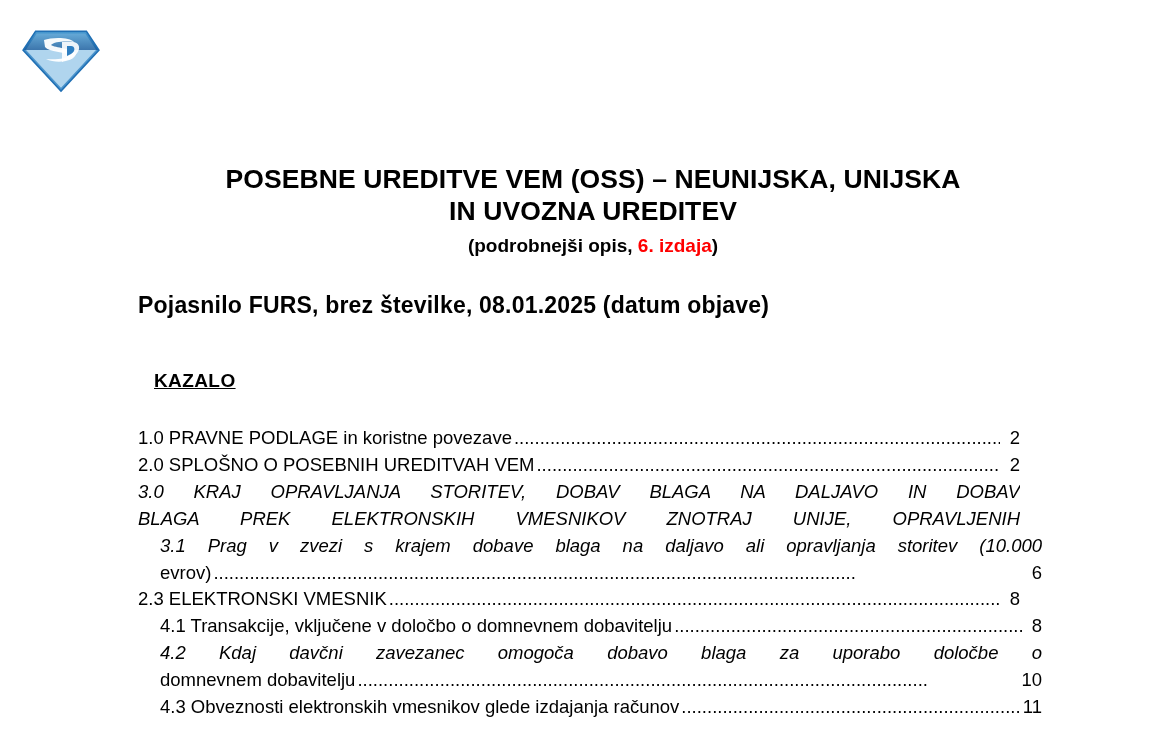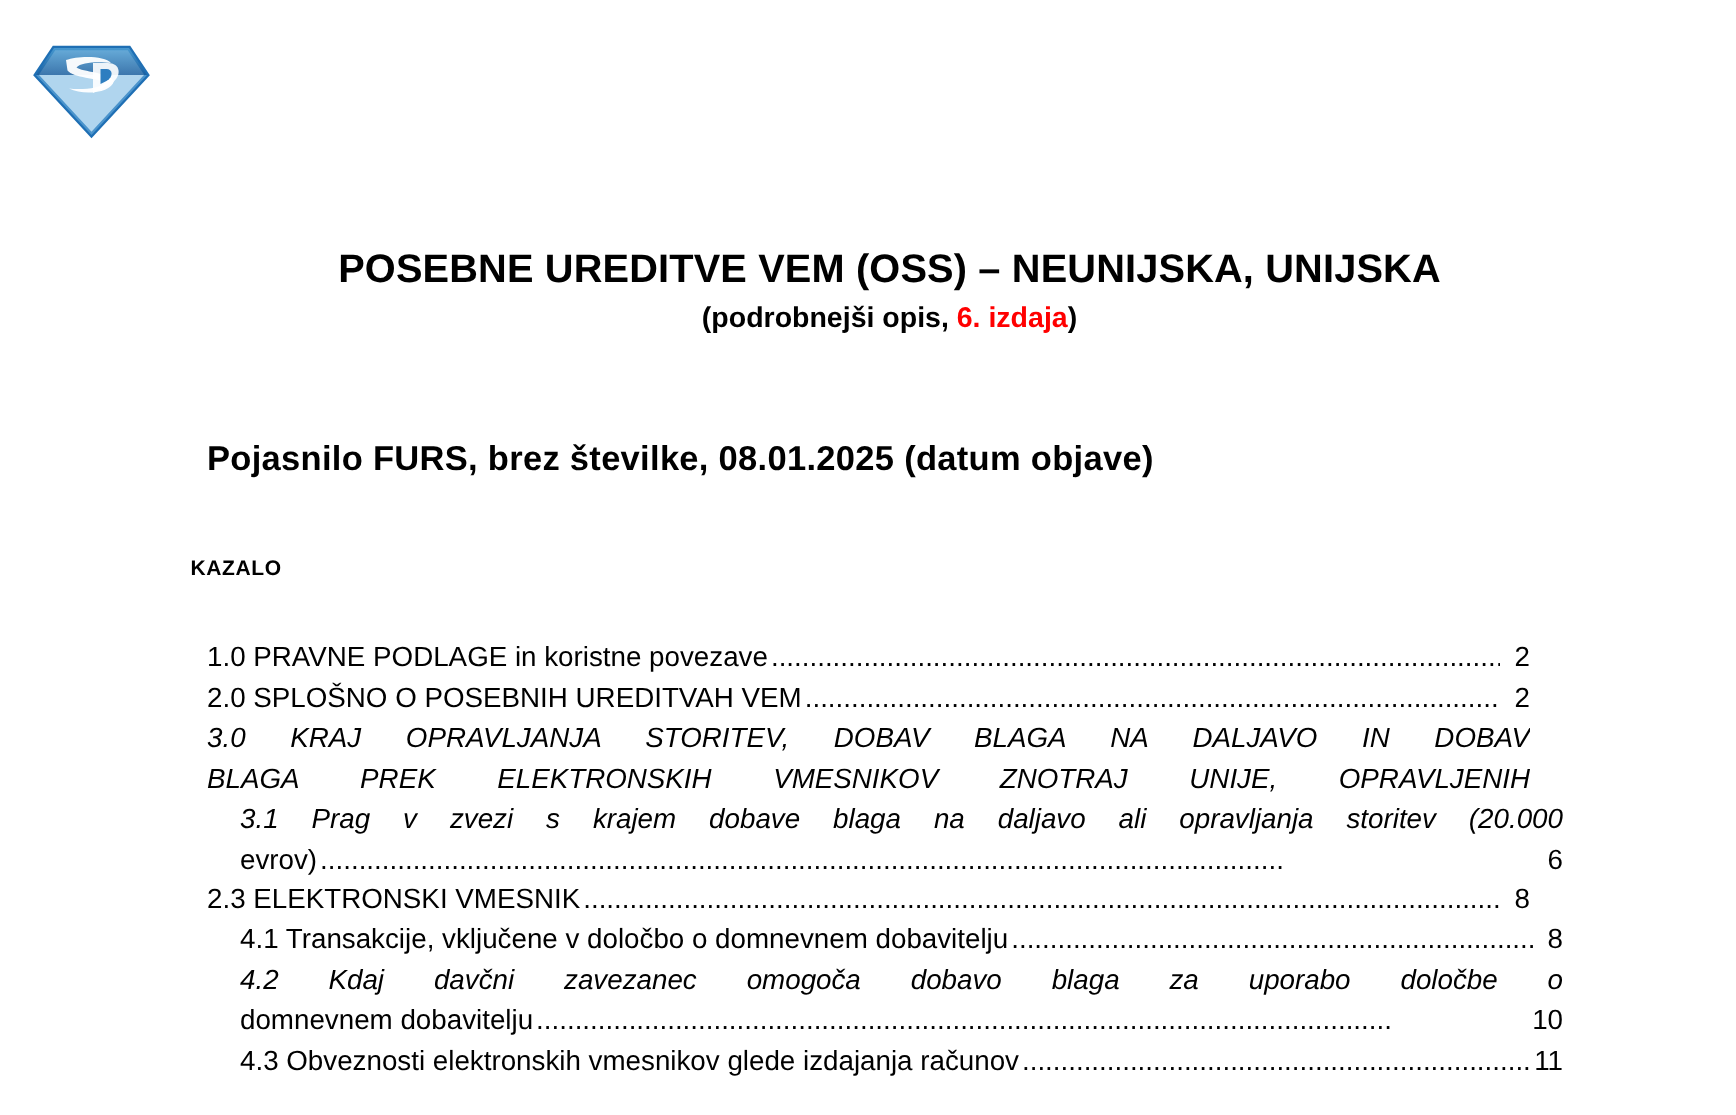--- a/index.html
+++ b/index.html
@@ -62,25 +62,26 @@
     top: 292px;
     width: 890px;
     font-size: 23px;
     font-weight: bold;
     letter-spacing: 0.2px;
   }
 
   
   .toc-heading {
     position: absolute;
-    left: 127px;
+    left: 154px;
     top: 370px;
-    font-size: 14px;
+    font-size: 19px;
     font-weight: bold;
     letter-spacing: 0.4px;
+    text-decoration: underline;
   }
 
   
   .toc {
     position: absolute;
     left: 138px;
     top: 425px;
     width: 882px;
     font-size: 18.5px;
     line-height: 1.455;
@@ -145,20 +146,21 @@
                C33 20, 50 20, 54 26 C52 34, 34 36, 24 31
                C32 32, 46 31, 48 27 C43 24, 27 24, 23 19 Z" fill="#ffffff" opacity="0.95"></path>
       <path d="M40 14 L50 14 C58 14, 60 22, 52 28 L40 34 Z" fill="#ffffff" opacity="0.9"></path>
       <path d="M45 18 L49 18 C53 18, 54 23, 49 26 L45 28 Z" fill="#2e7ec0"></path>
     </svg>
   </div>
 
   <div class="title-block">
     <div class="doc-title">
       <span>POSEBNE UREDITVE VEM (OSS) – NEUNIJSKA, UNIJSKA</span><br>
+      <span>IN UVOZNA UREDITEV</span>
     </div>
     <div class="doc-subtitle">
       <span>(podrobnejši opis, </span><span class="edition">6. izdaja</span><span>)</span>
     </div>
   </div>
 
   <div class="pub-line">Pojasnilo FURS, brez številke, 08.01.2025 (datum objave)</div>
 
   <div class="toc-heading">KAZALO</div>
 
@@ -179,21 +181,21 @@
         <span class="toc-page">2</span>
       </div>
     </div>
 
     <div class="toc-entry">
       <span class="block-text">3.0    KRAJ OPRAVLJANJA STORITEV, DOBAV BLAGA NA DALJAVO IN DOBAV</span>
       <span class="block-text">BLAGA PREK ELEKTRONSKIH VMESNIKOV ZNOTRAJ UNIJE, OPRAVLJENIH</span>
     </div>
 
     <div class="toc-entry indent-1">
-      <span class="block-text">3.1 Prag v zvezi s krajem dobave blaga na daljavo ali opravljanja storitev (20.000</span>
+      <span class="block-text">3.1 Prag v zvezi s krajem dobave blaga na daljavo ali opravljanja storitev (10.000</span>
       <div class="toc-row">
         <span class="toc-text">evrov)</span>
         <span class="leaders">.............................................................................................................................</span>
         <span class="toc-page">6</span>
       </div>
     </div>
 
     <div class="toc-entry">
       <div class="toc-row">
         <span class="toc-text">2.3 ELEKTRONSKI VMESNIK</span>

